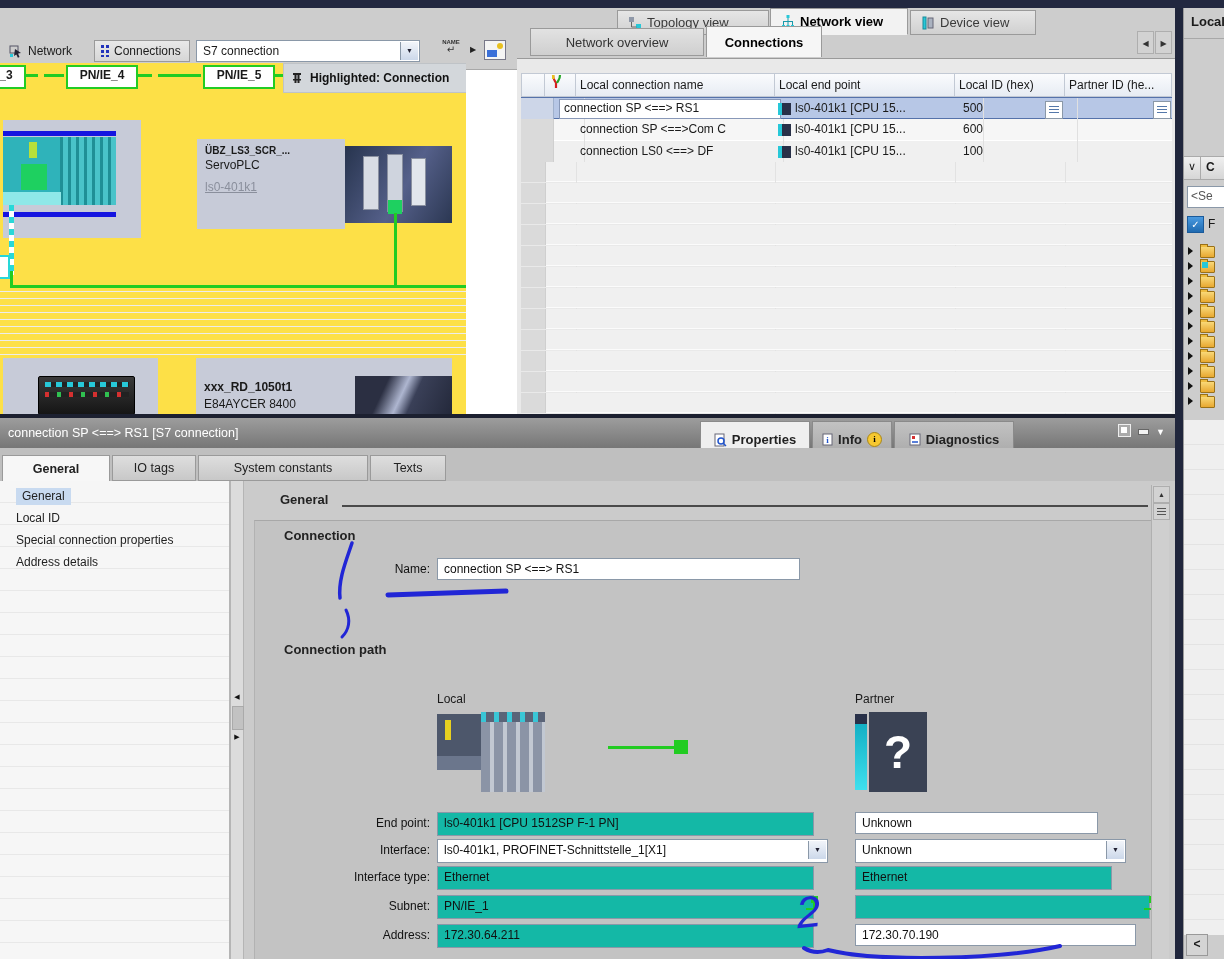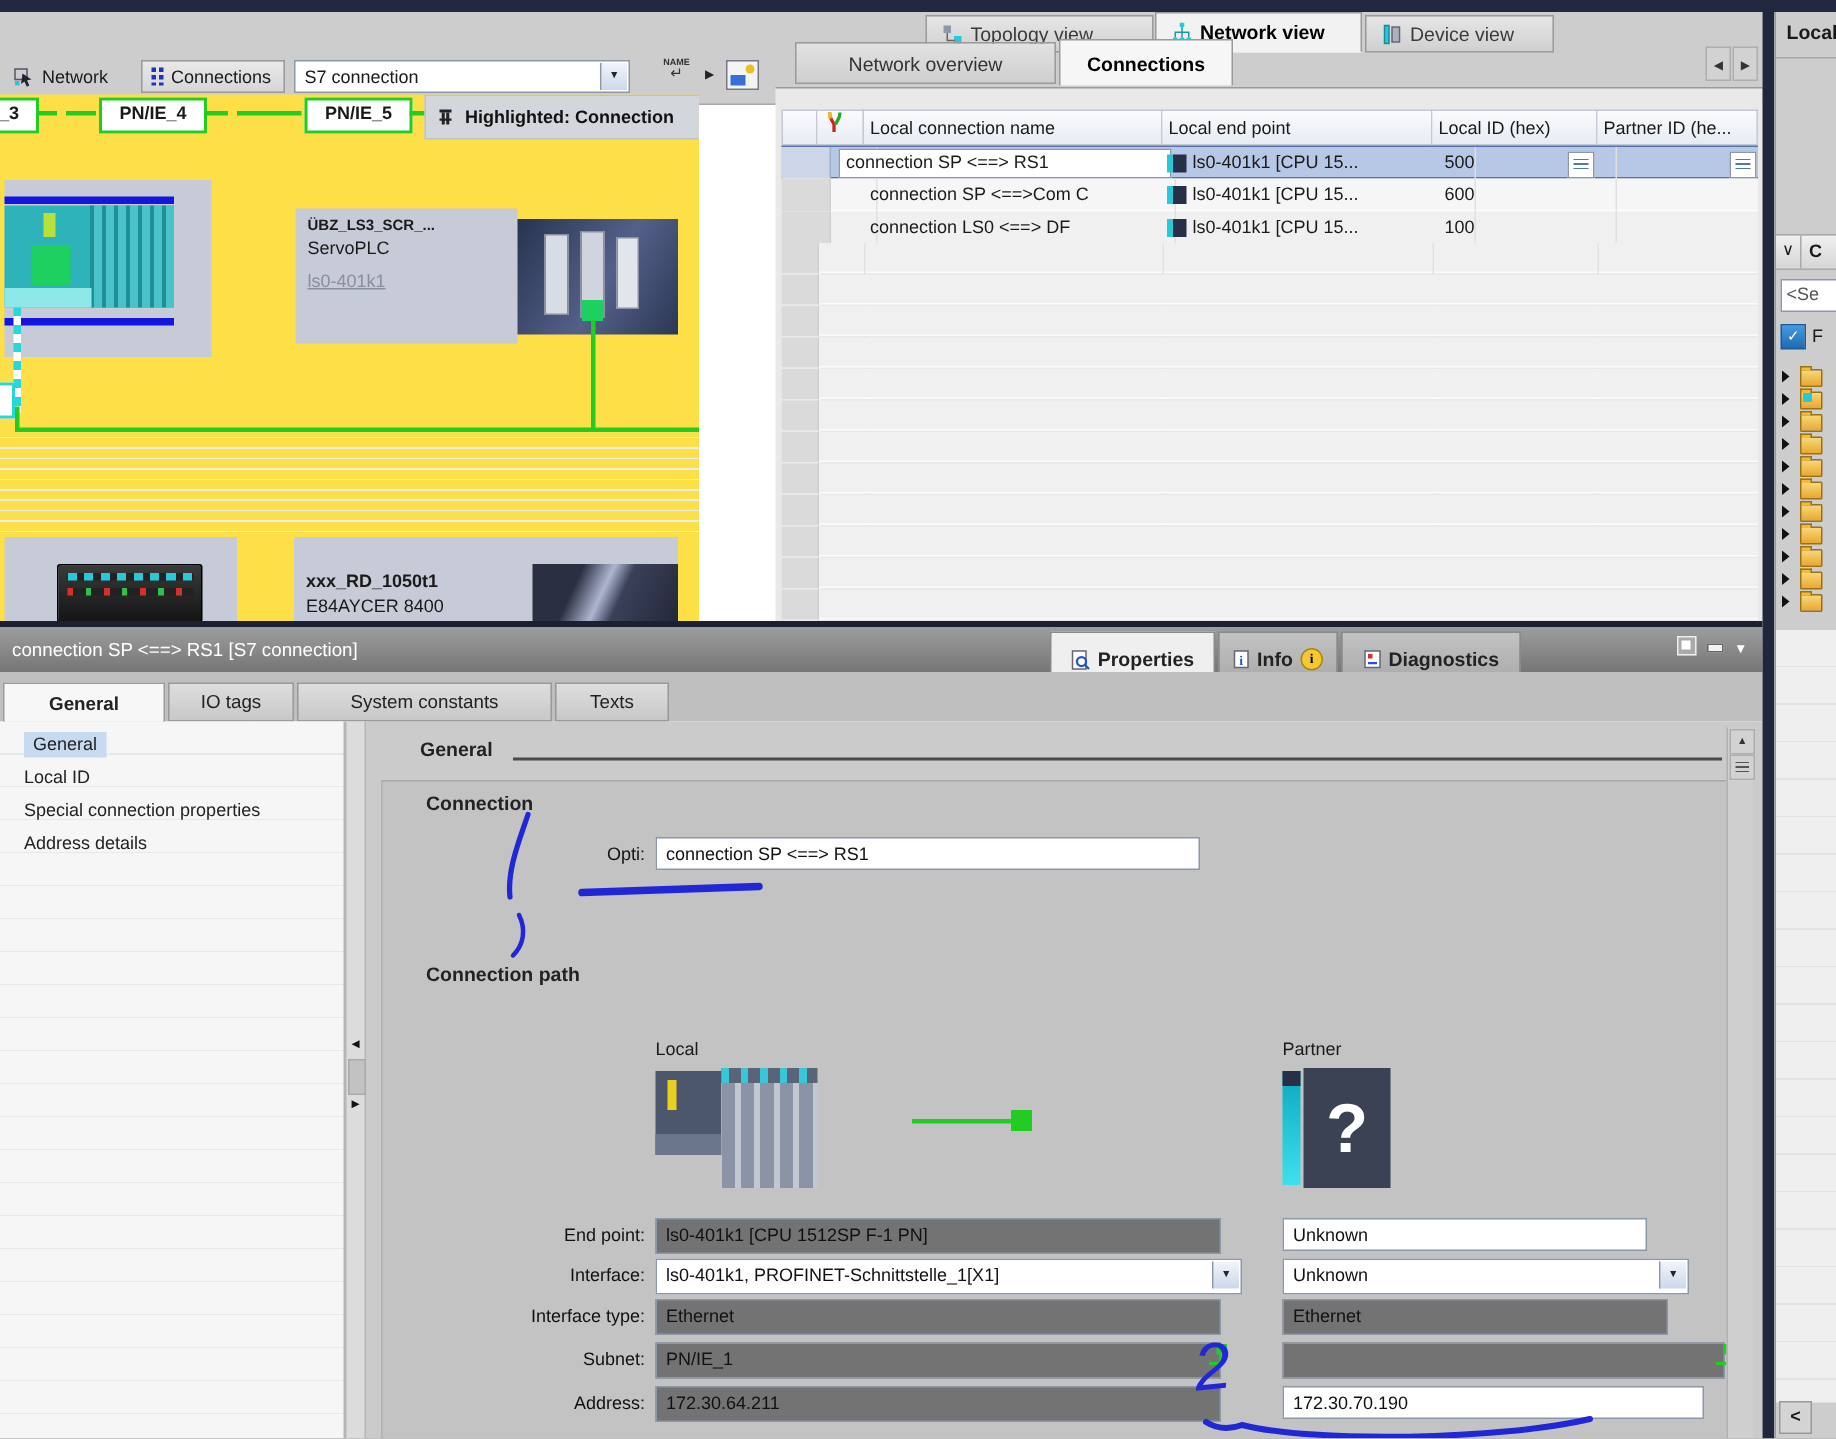--- a/index.html
+++ b/index.html
@@ -50,21 +50,21 @@
         display:flex;align-items:center;gap:5px;justify-content:center;font-size:13px;font-weight:bold;}
   .ptab.act{background:#efefef;}
   .stab{top:455px;height:26px;background:linear-gradient(#dedede,#c8c8c8);border:1px solid #9a9a9a;color:#222;
         display:flex;align-items:center;justify-content:center;font-size:12.5px;}
   .stab.act{background:#f7f7f7;font-weight:bold;border-bottom:none;z-index:2;}
   .pbody{left:0;top:481px;width:1175px;height:478px;background:#cbcbcb;}
   .pnav{left:0;top:481px;width:230px;height:478px;background:#f6f6f6;border-right:1px solid #b5b5b5;
         background-image:repeating-linear-gradient(180deg,transparent 0 21px,#e8e8e8 21px 22px);}
   .pnavitem{position:absolute;left:0;width:230px;height:21px;line-height:21px;padding-left:16px;color:#222;}
   .split{left:230px;top:481px;width:14px;height:478px;background:#dcdcdc;border-left:1px solid #b5b5b5;border-right:1px solid #b5b5b5;}
-  .fld{position:absolute;height:22px;border:1px solid #8a98a8;line-height:20px;padding:0 6px;background:#737373;
+  .fld{position:absolute;height:22px;border:1px solid #8a98a8;line-height:20px;padding:0 6px;background:#14b8a6;
        color:#111;white-space:nowrap;overflow:hidden;}
   .fld.edit{background:#fff;}
   input.fld{font-family:inherit;font-size:12px;margin:0;outline:none;}
   .plabel{position:absolute;left:250px;width:180px;text-align:right;color:#111;line-height:22px;}
   .subicon{position:absolute;width:16px;height:16px;}
   .heading{position:absolute;font-weight:bold;color:#222;font-size:13px;}
   
   .rborder{left:1175px;top:8px;width:8px;height:951px;background:#20263c;}
   .rpanel{left:1183px;top:8px;width:41px;height:951px;background:#cdcdcd;border-left:1px solid #9a9a9a;}
   .folder{position:absolute;width:13px;height:10px;background:linear-gradient(#f8d878,#e8a830);
@@ -343,21 +343,21 @@
   <div class="a split">
     <div style="position:absolute;left:1px;top:207px;width:10px;height:18px;font-size:7px;line-height:18px;text-align:center;color:#111;">◀</div>
     <div style="position:absolute;left:1px;top:225px;width:10px;height:22px;background:#c2c2c2;border:1px solid #aaa;"></div>
     <div style="position:absolute;left:1px;top:247px;width:10px;height:18px;font-size:7px;line-height:18px;text-align:center;color:#111;">▶</div>
   </div>
 
   <div class="heading" style="left:280px;top:492px;">General</div>
   <div class="a" style="left:342px;top:505px;width:806px;height:2px;background:#4a4a4a;"></div>
   <div class="a" style="left:254px;top:520px;width:897px;height:439px;background:#c3c3c3;border-top:1px solid #a8a8a8;border-left:1px solid #b2b2b2;"></div>
   <div class="heading" style="left:284px;top:528px;">Connection</div>
-  <div class="plabel" style="top:558px;">Opti:</div>
+  <div class="plabel" style="top:558px;">Name:</div>
   <input class="fld edit a" style="left: 437px; top: 558px; width: 363px;" value="connection SP &lt;==&gt; RS1">
   <div class="heading" style="left:284px;top:642px;">Connection path</div>
   <div class="a" style="left:437px;top:692px;">Local</div>
   <div class="a" style="left:855px;top:692px;">Partner</div>
 
   <div class="a" style="left:437px;top:712px;width:110px;height:80px;">
     <div style="position:absolute;left:0;top:2px;width:44px;height:56px;background:#4d576b;"></div>
     <div style="position:absolute;left:8px;top:8px;width:6px;height:20px;background:#e8d020;"></div>
     <div style="position:absolute;left:0;top:44px;width:44px;height:14px;background:#6b768c;"></div>
     <div style="position:absolute;left:44px;top:0;width:64px;height:80px;background:repeating-linear-gradient(90deg,#8b94a6 0 9px,#c2c8d2 9px 13px);"></div>

